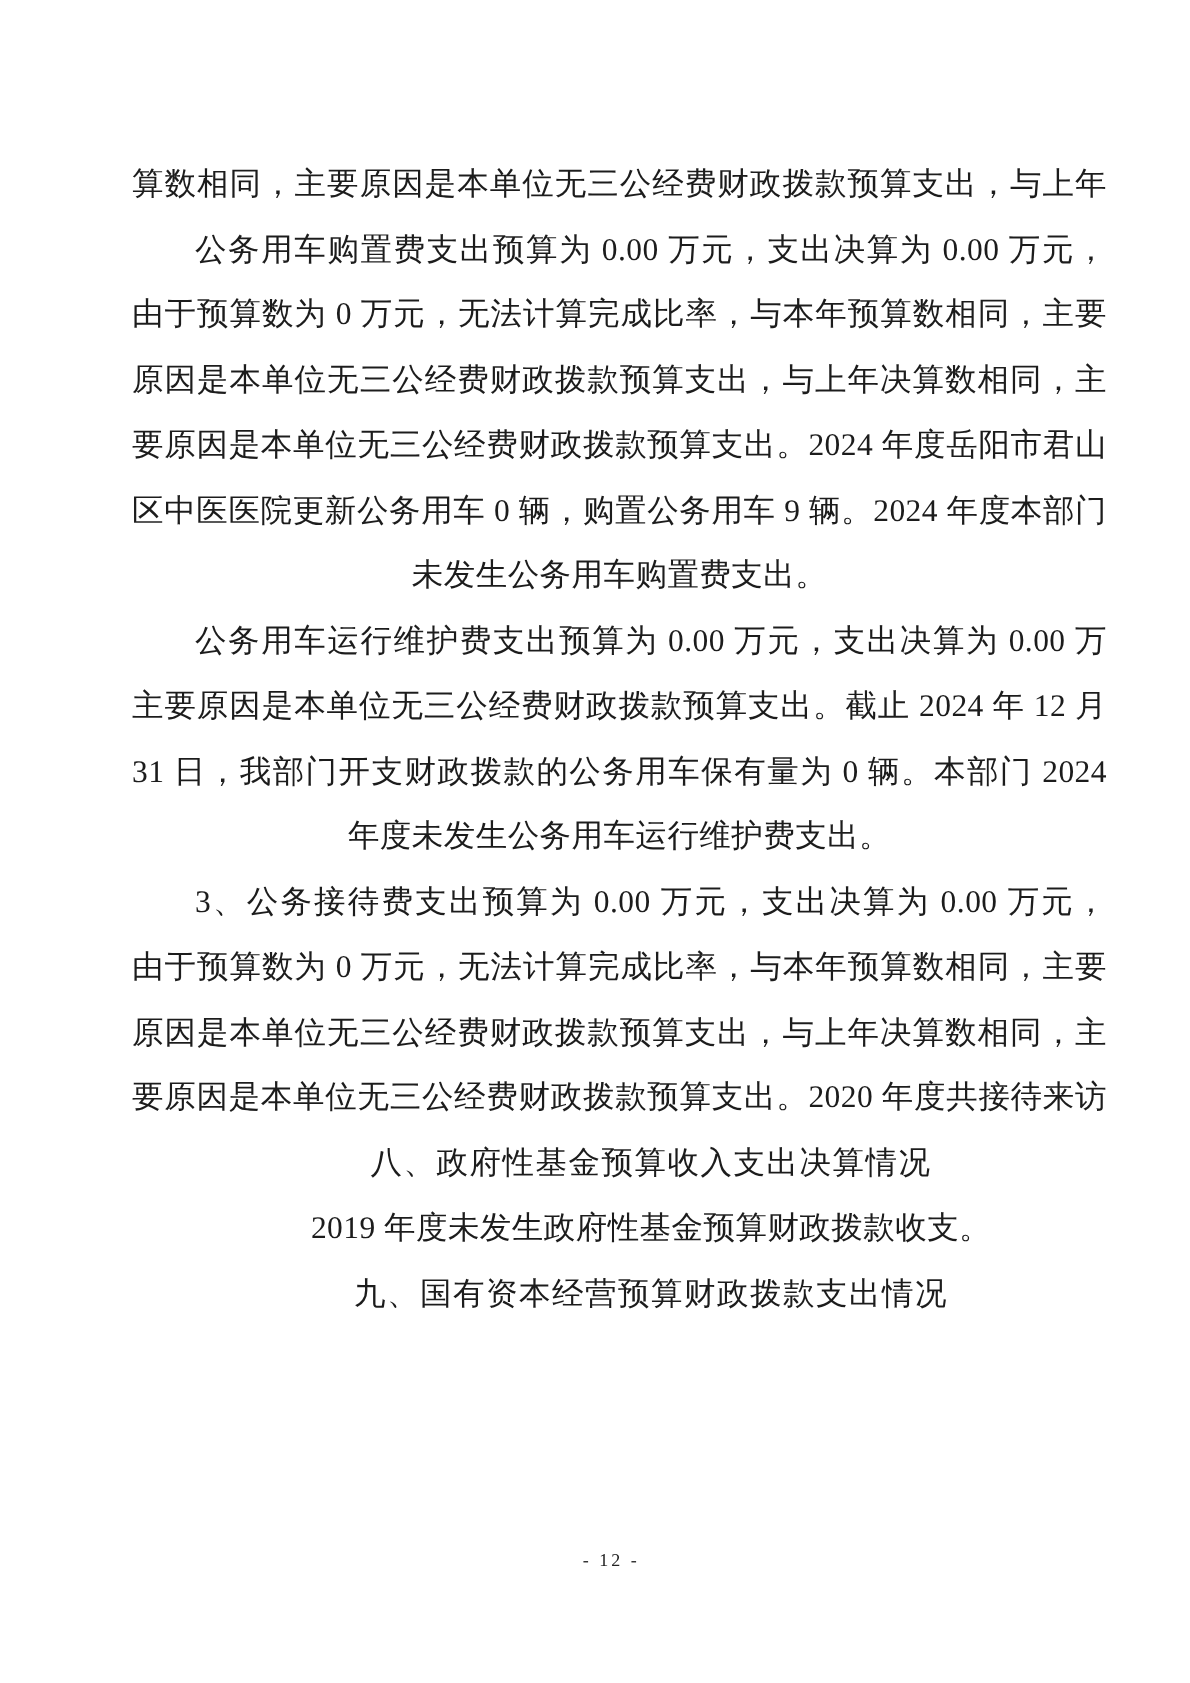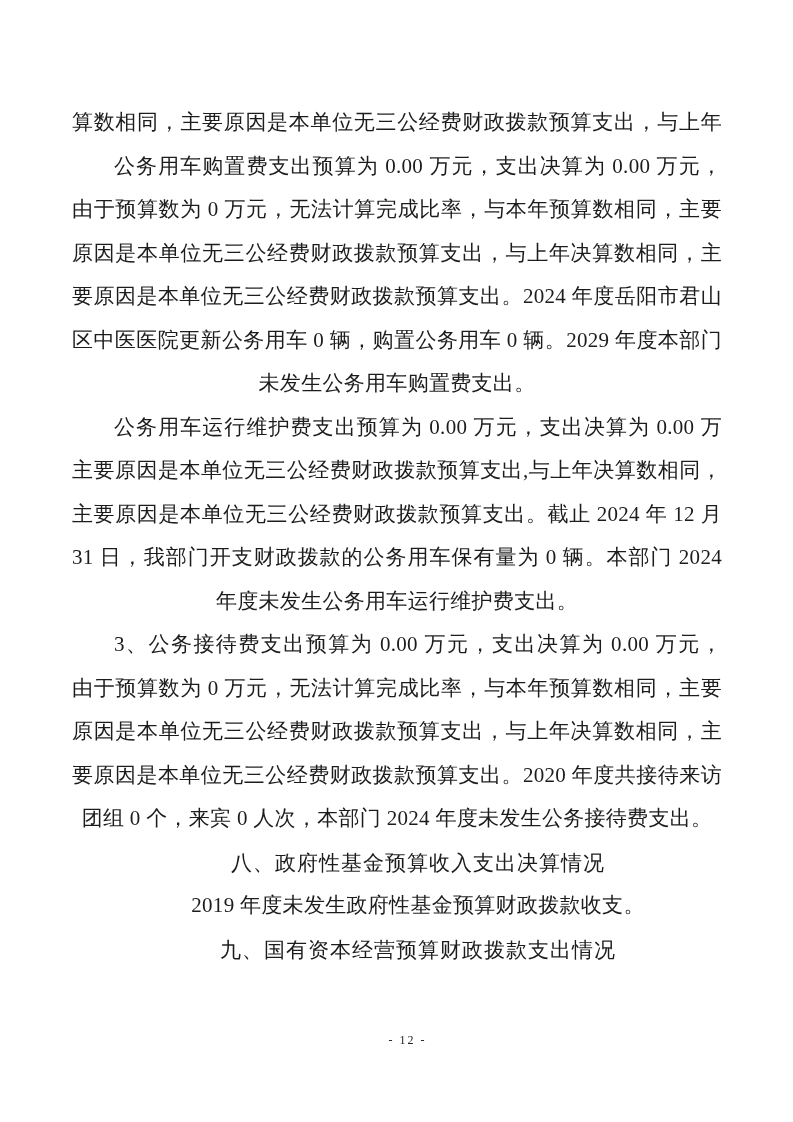--- a/index.html
+++ b/index.html
@@ -11,21 +11,21 @@
     position: relative;
     width: 793px;
     height: 1122px;
     background: #ffffff;
     overflow: hidden;
     font-family: "Liberation Serif", "DejaVu Serif", serif;
     color: #1c1c1c;
   }
   .content {
     position: absolute;
-    left: 72px;
+    left: 88px;
     top: 101px;
     width: 650px;
   }
   .line {
     font-size: 21px;
     height: 43.5px;
     line-height: 43.5px;
     overflow: hidden;
     white-space: normal;
     text-align: center;
@@ -58,32 +58,30 @@
 </head>
 <body>
 
 <div class="page">
   <div class="content" id="document-content">
       <div class="line fill">算数相同，主要原因是本单位无三公经费财政拨款预算支出，与上年</div>
       <div class="line indent fill">公务用车购置费支出预算为 0.00 万元，支出决算为 0.00 万元，</div>
       <div class="line fill">由于预算数为 0 万元，无法计算完成比率，与本年预算数相同，主要</div>
       <div class="line fill">原因是本单位无三公经费财政拨款预算支出，与上年决算数相同，主</div>
       <div class="line fill">要原因是本单位无三公经费财政拨款预算支出。2024 年度岳阳市君山</div>
-      <div class="line fill">区中医医院更新公务用车 0 辆，购置公务用车 0 辆。2029 年度本部门</div>
+      <div class="line fill">区中医医院更新公务用车 0 辆，购置公务用车 9 辆。2024 年度本部门</div>
       <div class="line">未发生公务用车购置费支出。</div>
       <div class="line indent fill">公务用车运行维护费支出预算为 0.00 万元，支出决算为 0.00 万</div>
-      <div class="line fill">主要原因是本单位无三公经费财政拨款预算支出,与上年决算数相同，</div>
       <div class="line fill">主要原因是本单位无三公经费财政拨款预算支出。截止 2024 年 12 月</div>
       <div class="line fill">31 日，我部门开支财政拨款的公务用车保有量为 0 辆。本部门 2024</div>
       <div class="line">年度未发生公务用车运行维护费支出。</div>
       <div class="line indent fill">3、公务接待费支出预算为 0.00 万元，支出决算为 0.00 万元，</div>
       <div class="line fill">由于预算数为 0 万元，无法计算完成比率，与本年预算数相同，主要</div>
       <div class="line fill">原因是本单位无三公经费财政拨款预算支出，与上年决算数相同，主</div>
       <div class="line fill">要原因是本单位无三公经费财政拨款预算支出。2020 年度共接待来访</div>
-      <div class="line">团组 0 个，来宾 0 人次，本部门 2024 年度未发生公务接待费支出。</div>
       <div class="line indent heading">八、政府性基金预算收入支出决算情况</div>
       <div class="line indent">2019 年度未发生政府性基金预算财政拨款收支。</div>
       <div class="line indent heading">九、国有资本经营预算财政拨款支出情况</div>
     </div>
   <div class="footer">
     <span>- 12 -</span>
   </div>
 </div>
 
 </body></html>

